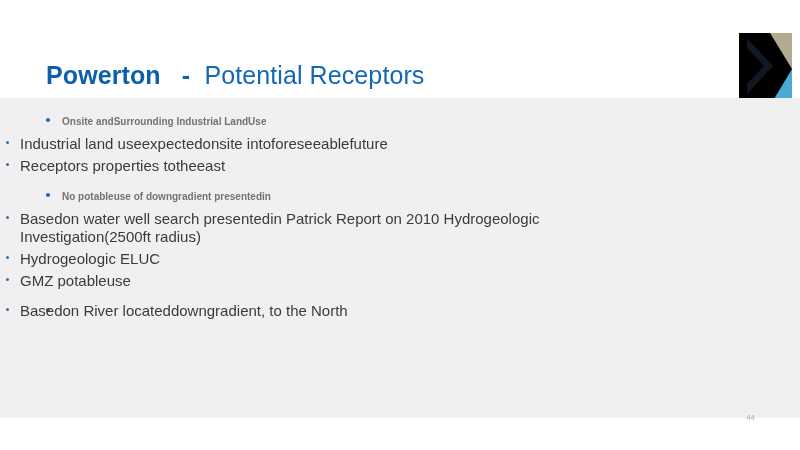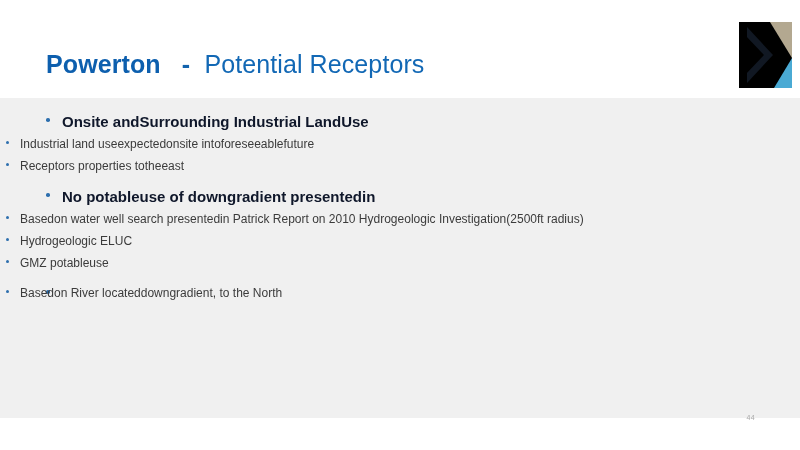--- a/index.html
+++ b/index.html
@@ -21,21 +21,21 @@
     position: relative;
     width: 800px;
     height: 450px;
     background: #ffffff;
   }
 
   
   .title-bar {
     position: absolute;
     left: 0;
-    top: 0;
+    top: 11px;
     width: 768px;
     height: 98px;
     background: #ffffff;
   }
 
   .slide-title {
     position: absolute;
     left: 46px;
     top: 48px;
     font-size: 25px;
@@ -121,23 +121,23 @@
     list-style: none;
     margin: 0;
     padding: 0;
   }
 
   
   .lvl1 {
     position: relative;
     padding-left: 62px;
     margin-top: 10px;
-    font-size: 15px;
+    font-size: 10px;
     font-weight: bold;
-    color: #0f172a;
+    color: #737373;
     line-height: 19px;
     white-space: nowrap;
   }
   .lvl1:first-child { margin-top: 0; }
 
   .lvl1 > .dot {
     position: absolute;
     left: 46px;
     top: 6px;
     width: 3.5px;
@@ -149,21 +149,21 @@
   
   .sub-list {
     list-style: none;
     margin: 2px 0 0 0;
     padding: 0;
   }
   .lvl2 {
     position: relative;
     padding-left: 20px;
     margin-top: 4px;
-    font-size: 12px;
+    font-size: 15px;
     font-weight: normal;
     color: #3b3b3b;
     line-height: 18px;
     white-space: nowrap;
   }
   .lvl2.wrap { white-space: normal; max-width: 590px; }
 
   .lvl2 > .dot2 {
     position: absolute;
     left: 6px;

